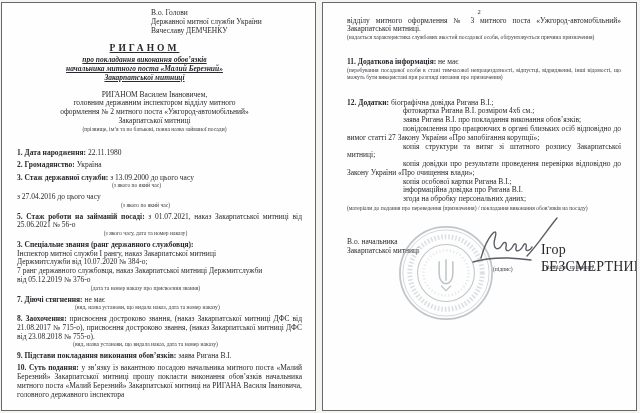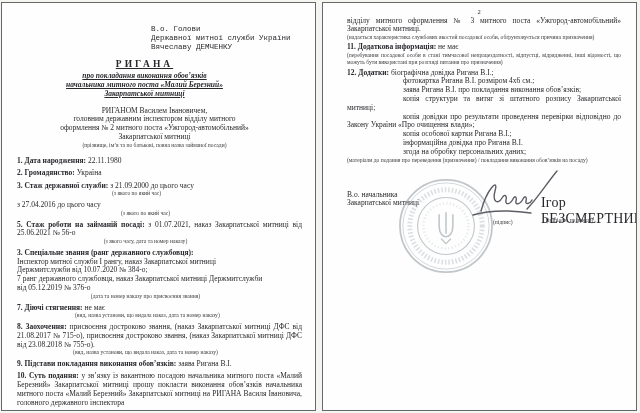--- a/index.html
+++ b/index.html
@@ -16,36 +16,36 @@
   }
   .p1{left:1px;padding:4px 13px 2px 15px;}
   .p2{left:322px;padding:5px 15px 2px 24px;}
   p{margin:0;}
   .ml{white-space:pre-line;}
   .b{font-weight:bold;}
   .just{text-align:justify;}
   .note{font-size:5.6px;color:#3d3d42;line-height:1.3;}
 
   
-  .addr{margin-left:134px;margin-top:18px;font-family:Liberation Mono, monospace;}
+  .addr{margin-left:134px;margin-top:2px;}
   .titleblock{text-align:center;padding-right:30px;margin-top:8px;}
   .doctitle{font-weight:bold;text-decoration:underline;font-size:9.5px;letter-spacing:3px;}
   .docsub{font-weight:bold;text-decoration:underline;margin-top:2px;font-style:italic;}
   .subjectblock{text-align:center;padding-right:10px;margin-top:8px;}
-  .items{margin-top:8px;}
+  .items{margin-top:16px;}
   .item{margin-bottom:3.5px;}
   .note-ind1{margin-left:95px;}
   .note-ind2{margin-left:58px;}
   .note-c{text-align:center;padding-right:28px;}
   .val-c{text-align:left;padding-right:55px;}
 
   
   .pnum{text-align:center;font-size:6.5px;padding-right:10px;}
   .cont{margin-top:1px;}
-  .sec{margin-top:2px;}
+  .sec{margin-top:17px;}
   .att{text-indent:56px;}
   .attnote{margin-top:1px;}
   .sigblock{position:relative;height:120px;margin-top:12px;}
   .role{position:absolute;left:0;top:14px;}
   .stamp{position:absolute;left:50px;top:0px;width:98px;height:98px;opacity:.6;}
   .signa{position:absolute;left:118px;top:-8px;width:104px;height:54px;}
   .siglabel{position:absolute;left:146px;top:42px;}
   .name{position:absolute;left:194px;top:18px;font-size:14px;letter-spacing:.2px;}
   .namenote{position:absolute;left:199px;top:40px;}
 </style>
@@ -53,21 +53,21 @@
 <body>
 
 <div class="scan">
 
   <div class="page p1">
     <div class="addr ml">В.о. Голови
 Державної митної служби України
 Вячеславу  ДЕМЧЕНКУ</div>
 
     <div class="titleblock">
-      <div class="doctitle">РИГАНА</div>
+      <div class="doctitle">РИГАНОМ</div>
       <div class="docsub ml">про покладання виконання обов’язків
 начальника митного поста «Малий Березний»
 Закарпатської митниці</div>
     </div>
 
     <div class="subjectblock">
       <div class="ml">РИГАНОМ Василем Івановичем,
 головним державним інспектором відділу митного
 оформлення № 2 митного поста «Ужгород-автомобільний»
 Закарпатської митниці</div>
@@ -77,21 +77,21 @@
     <div class="items">
       <div class="item">
         <p><span class="b">1. Дата народження:</span> <span>22.11.1980</span></p>
       </div>
 
       <div class="item">
         <p><span class="b">2. Громадянство:</span> <span>Україна</span></p>
       </div>
 
       <div class="item">
-        <p><span class="b">3. Стаж державної служби:</span> <span>з 21.09.2000 до цього часу</span></p>
+        <p><span class="b">3. Стаж державної служби:</span> <span>з 13.09.2000 до цього часу</span></p>
         <p class="note note-ind1">(з якого по який час)</p>
       </div>
 
       <div class="item">
         <p class="val-c">з 27.04.2016 до цього часу</p>
         <p class="note note-c">(з якого по який час)</p>
       </div>
 
       <div class="item">
         <p class="just"><span class="b">5. Стаж роботи на займаній посаді:</span> <span>з 01.07.2021, наказ Закарпатської митниці від 25.06.2021 № 56-о</span></p>
@@ -136,20 +136,21 @@
     <div class="sec">
       <p><span class="b">11. Додаткова інформація:</span> <span>не має</span></p>
       <p class="note just">(перебування посадової особи в стані тимчасової непрацездатності, відпустці, відрядженні, інші відомості, що можуть бути використані при розгляді питання про призначення)</p>
     </div>
 
     <div class="sec">
       <p class="just"><span class="b">12. Додатки:</span> <span>біографічна довідка Ригана В.І.;</span></p>
       <div>
           <p class="att just">фотокартка Ригана В.І. розміром 4х6 см.;</p>
           <p class="att just">заява Ригана В.І. про покладання виконання обов’язків;</p>
+          <p class="att just">повідомлення про працюючих в органі близьких осіб відповідно до вимог статті 27 Закону України «Про запобігання корупції»;</p>
           <p class="att just">копія структури та витяг зі штатного розпису Закарпатської митниці;</p>
           <p class="att just">копія довідки про результати проведення перевірки відповідно до Закону України «Про очищення влади»;</p>
           <p class="att just">копія особової картки Ригана В.І.;</p>
           <p class="att just">інформаційна довідка про Ригана В.І.</p>
           <p class="att just">згода на обробку персональних даних;</p>
         </div>
       <p class="note attnote">(матеріали до подання  про переведення (призначення) / покладання виконання обов’язків на посаду)</p>
     </div>
 
     <div class="sigblock">

